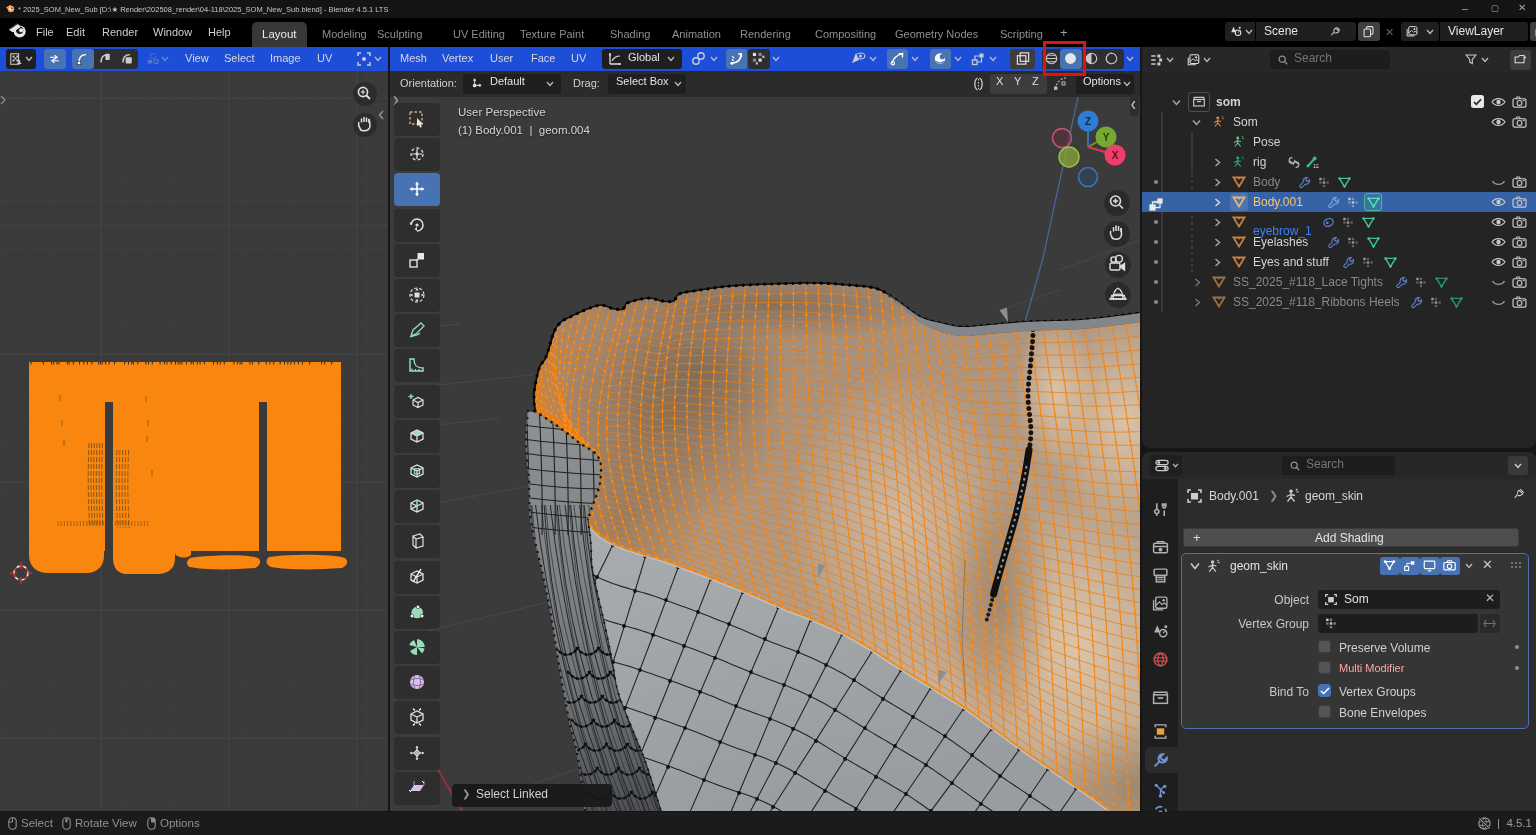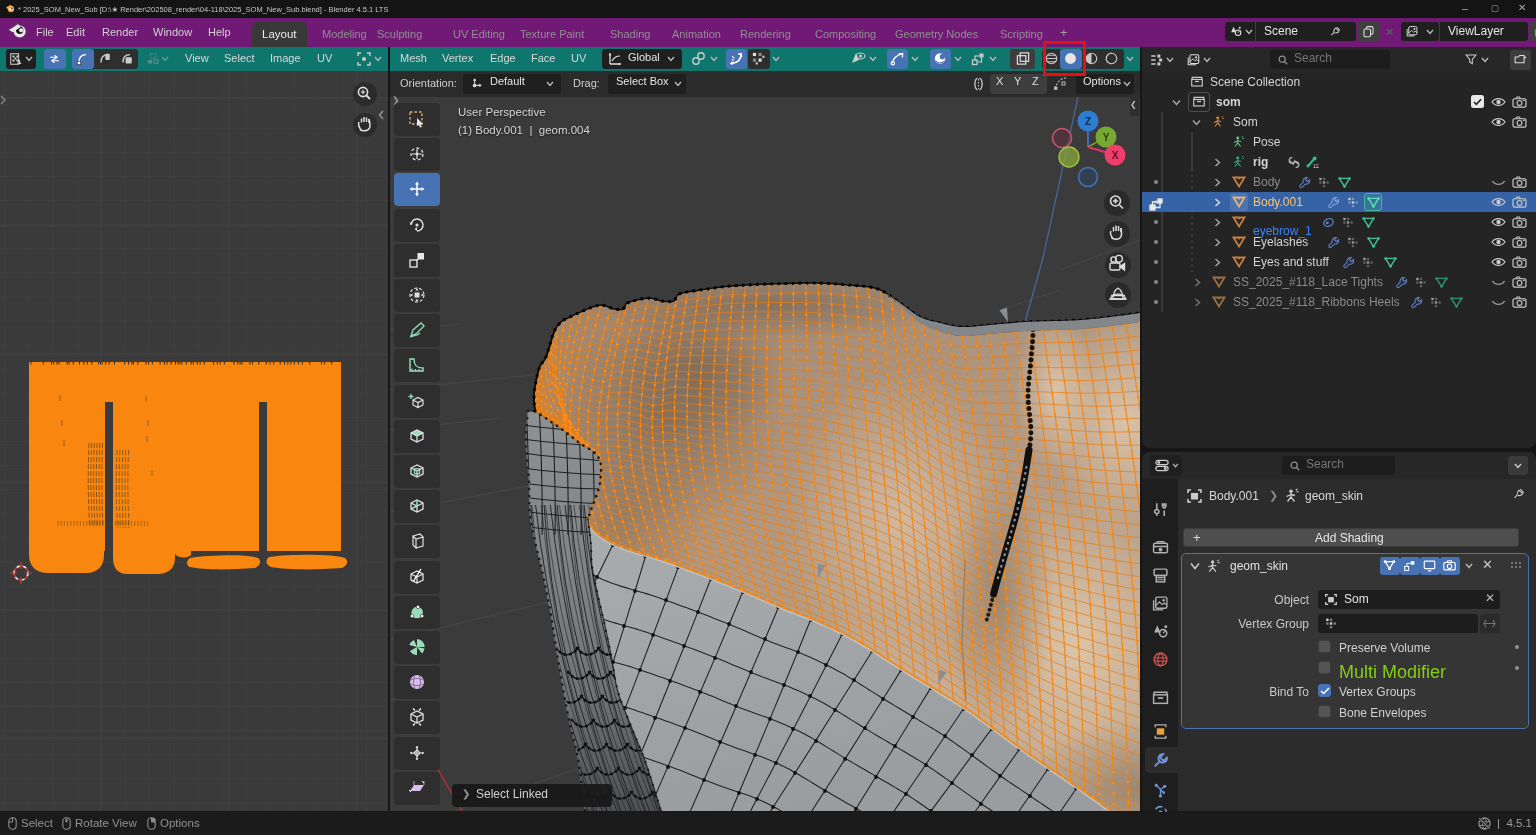--- a/index.html
+++ b/index.html
@@ -1,22 +1,22 @@
 <!DOCTYPE html>
 <html><head><meta charset="utf-8"><style>
 *{margin:0;padding:0;box-sizing:border-box}
 html,body{width:1536px;height:835px;overflow:hidden;background:#161616;font-family:"Liberation Sans",sans-serif;-webkit-font-smoothing:antialiased}
 .abs{position:absolute}
 .titlebar{left:0;top:0;width:1536px;height:18px;background:#141414;color:#c6c6c6;font-size:7.5px;letter-spacing:0}
-.topbar{left:0;top:18px;width:1536px;height:29px;background:#701a75;color:#d2d2d2;font-size:11px}
+.topbar{left:0;top:18px;width:1536px;height:29px;background:#000000;color:#d2d2d2;font-size:11px}
 .menuitem{position:absolute;top:8px;color:#cfcfcf}
 .tab{position:absolute;top:4px;height:25px;line-height:25px;color:#8f8f8f;border-radius:5px 5px 0 0;padding:0 10px;font-size:11.5px}
 .tab.act{background:#383838;color:#ececec}
 .tabt{position:absolute;top:10px;color:#8f8f8f}
-.hdr{background:#0f766e;color:#d8d8d8;font-size:11px}
+.hdr{background:#1d4ed8;color:#d8d8d8;font-size:11px}
 .hbtn{position:absolute;background:#272727;border-radius:3px}
 .blue{background:#4772b3 !important}
 .widget{position:absolute;background:#1f1f1f;border-radius:3px;color:#e3e3e3;font-size:12px}
 .statusbar{left:0;top:812px;width:1536px;height:23px;background:#1b1b1b;color:#919191;font-size:11.5px}
 .outrow{position:absolute;left:0;width:394px;height:20px;font-size:12px;color:#d4d4d4;white-space:nowrap}
 .proplbl{position:absolute;color:#c8c8c8;font-size:12px;text-align:right}
 .check{position:absolute;width:13px;height:13px;background:#545454;border-radius:3px;border:1px solid #3e3e3e}
 .check.on{background:#4772b3;border-color:#4772b3}
 .dotr{position:absolute;width:4px;height:4px;border-radius:2px;background:#909090}
 </style></head>
@@ -209,21 +209,21 @@
           <path d="M360 58.5 C362 60.5 368 60.5 369.5 57 C370.5 54.5 370 52 369 48"></path>
         </g>
       </g>
       <path d="M383 40 l-3.5 4 l3.5 4" stroke="#999" stroke-width="1.4" fill="none"></path>
       <path d="M1 25 l4 4 l-4 4" stroke="#8a8a8a" stroke-width="1.4" fill="none"></path>
     </svg></div>
 
 <div class="abs hdr" style="left:390px;top:47px;width:750px;height:24px">
  <span class="abs" style="left:10px;top:5px">Mesh</span>
  <span class="abs" style="left:52px;top:5px">Vertex</span>
- <span class="abs" style="left:100px;top:5px">Edge</span>
+ <span class="abs" style="left:100px;top:5px">User</span>
  <span class="abs" style="left:141px;top:5px">Face</span>
  <span class="abs" style="left:181px;top:5px">UV</span>
  <div class="widget" style="left:212px;top:2px;width:80px;height:20px"></div>
  <svg class="abs" style="left:217px;top:4px" width="16" height="16" viewBox="0 0 16 16">
       <path d="M3 2 L3 13 M3 13 L14 13" stroke="#ddd" stroke-width="1.3" fill="none"></path>
       <path d="M3 2 L1.7 4.5 L4.3 4.5 Z M14 13 L11.5 11.7 L11.5 14.3 Z" fill="#ddd"></path>
       <path d="M5 10 C7 6 10 5 13 5" stroke="#ddd" stroke-width="1.2" fill="none"></path>
     </svg>
  <span class="abs" style="left:238px;top:4px;color:#e3e3e3">Global</span>
  <svg class="abs" style="left:277px;top:9px" width="8" height="6" viewBox="0 0 8 6">
@@ -1155,28 +1155,20 @@
   <svg class="abs" style="left:371px;top:6px" width="14" height="13" viewBox="0 0 16 16">
         <path d="M2 5 L6 5 L7.5 3 L13 3 L13 12 L2 12 Z" fill="none" stroke="#ddd" stroke-width="1.3"></path>
         <path d="M13 5.5 L15.5 5.5 M14.2 4.2 L14.2 6.8" stroke="#ddd" stroke-width="1.2"></path>
       </svg>
  </div>
  <svg class="abs" style="left:0;top:25px" width="120" height="290" viewBox="0 0 120 290">
       <path d="M20 40 V240" stroke="#4c4c4c" stroke-width="1"></path>
       <path d="M50 60 V100" stroke="#4c4c4c" stroke-width="1"></path>
       <path d="M50 102 V200" stroke="#4c4c4c" stroke-width="1" stroke-dasharray="3 3"></path>
     </svg>
-    <div class="outrow" style="top:25px;">
-      <svg class="abs" style="left:48px;top:3px" width="14" height="13" viewBox="0 0 16 16">
-        <path d="M2 5.5 L2 3 L14 3 L14 5.5" fill="none" stroke="#c9c9c9" stroke-width="1.4"></path>
-        <rect x="1.5" y="5.5" width="13" height="8" fill="none" stroke="#c9c9c9" stroke-width="1.4"></rect>
-        <path d="M5.5 8 H10.5" stroke="#c9c9c9" stroke-width="1.6"></path>
-      </svg>
-      <span class="abs" style="left:68px;top:3px;color:#d4d4d4;font-weight:400">Scene Collection</span>
-    </div>
     <div class="outrow" style="top:45px;">
       <svg class="abs" style="left:30px;top:7px" width="9" height="7" viewBox="0 0 9 7">
         <path d="M1 1.5 L4.5 5.5 L8 1.5" stroke="#a8a8a8" stroke-width="1.4" fill="none"></path>
       </svg>
       <svg class="abs" style="left:50px;top:3px" width="14" height="13" viewBox="0 0 16 16">
         <path d="M2 5.5 L2 3 L14 3 L14 5.5" fill="none" stroke="#c9c9c9" stroke-width="1.4"></path>
         <rect x="1.5" y="5.5" width="13" height="8" fill="none" stroke="#c9c9c9" stroke-width="1.4"></rect>
         <path d="M5.5 8 H10.5" stroke="#c9c9c9" stroke-width="1.6"></path>
       </svg>
       <div class="abs" style="left:46px;top:0px;width:22px;height:20px;border:1px solid #777;border-radius:3px;opacity:0.5"></div>
@@ -1233,21 +1225,21 @@
       <svg class="abs" style="left:72px;top:6px" width="7" height="9" viewBox="0 0 7 9">
         <path d="M1.5 1 L5.5 4.5 L1.5 8" stroke="#a8a8a8" stroke-width="1.4" fill="none"></path>
       </svg>
       <svg class="abs" style="left:90px;top:3px" width="14" height="14" viewBox="0 0 17 16">
         <g stroke="#2eae7c" stroke-width="1.3" fill="none">
           <circle cx="7" cy="3.2" r="1.8" fill="#2eae7c" stroke="none"></circle>
           <path d="M7 5 L7 9 M7 9 L3.5 13.5 M7 9 L10.5 13.5 M7 6.5 L2.5 8.5 M7 6.5 L11 7.5"></path>
           <path d="M11.8 2.2 L13.5 1 M12.5 4 L14.5 3.6" stroke-width="1.1"></path>
         </g>
       </svg>
-      <span class="abs" style="left:111px;top:3px;color:#d4d4d4;font-weight:700">rig</span>
+      <span class="abs" style="left:111px;top:3px;color:#d4d4d4;font-weight:400">rig</span>
       <svg class="abs" style="left:145px;top:4px" width="14" height="13" viewBox="0 0 16 16">
         <g stroke="#b5b5b5" stroke-width="1.5" fill="none">
           <path d="M6 2 A3.5 3.5 0 1 0 9 6 L13 10"></path>
           <path d="M10 14 A3.5 3.5 0 1 0 7 10 L3 6"></path>
         </g>
       </svg>
       <svg class="abs" style="left:163px;top:3px" width="14" height="14" viewBox="0 0 16 16">
         <path d="M4 12 L10 5" stroke="#37bf8e" stroke-width="2.4"></path>
         <circle cx="11" cy="4" r="2.2" fill="#37bf8e"></circle>
         <circle cx="3.4" cy="12.6" r="1.7" fill="#37bf8e"></circle>
@@ -1722,21 +1714,21 @@
         </g>
       </svg>
   <div class="hbtn" style="left:298px;top:60px;width:20px;height:19px;background:#2a2a2a"></div>
   <svg class="abs" style="left:301px;top:65px" width="13" height="9" viewBox="0 0 13 9" opacity="0.5">
         <path d="M3 1 L1 4.5 L3 8 M10 1 L12 4.5 L10 8 M1 4.5 L12 4.5" stroke="#bbb" stroke-width="1.1" fill="none"></path>
       </svg>
   <div class="check" style="left:136px;top:86px"></div>
       <span class="abs" style="left:157px;top:87px;color:#d0d0d0;font-size:12px">Preserve Volume</span>
   <div class="dotr" style="left:333px;top:91px"></div>
   <div class="check" style="left:136px;top:107px"></div>
-      <span class="abs" style="left:157px;top:108px;color:#84cc16;font-size:18px">Multi Modifier</span>
+      <span class="abs" style="left:157px;top:108px;color:#fca5a5;font-size:11px">Multi Modifier</span>
   <div class="dotr" style="left:333px;top:112px"></div>
   <span class="proplbl" style="left:30px;top:131px;width:97px">Bind To</span>
   <div class="check on" style="left:136px;top:130px"></div>
   <svg class="abs" style="left:138px;top:133px" width="10" height="8" viewBox="0 0 10 8">
         <path d="M1 4 L3.7 6.5 L9 1" stroke="#fff" stroke-width="1.6" fill="none"></path>
       </svg>
   <span class="abs" style="left:157px;top:131px;color:#d0d0d0;font-size:12px">Vertex Groups</span>
   <div class="check" style="left:136px;top:151px"></div>
       <span class="abs" style="left:157px;top:152px;color:#d0d0d0;font-size:12px">Bone Envelopes</span>
  </div>

